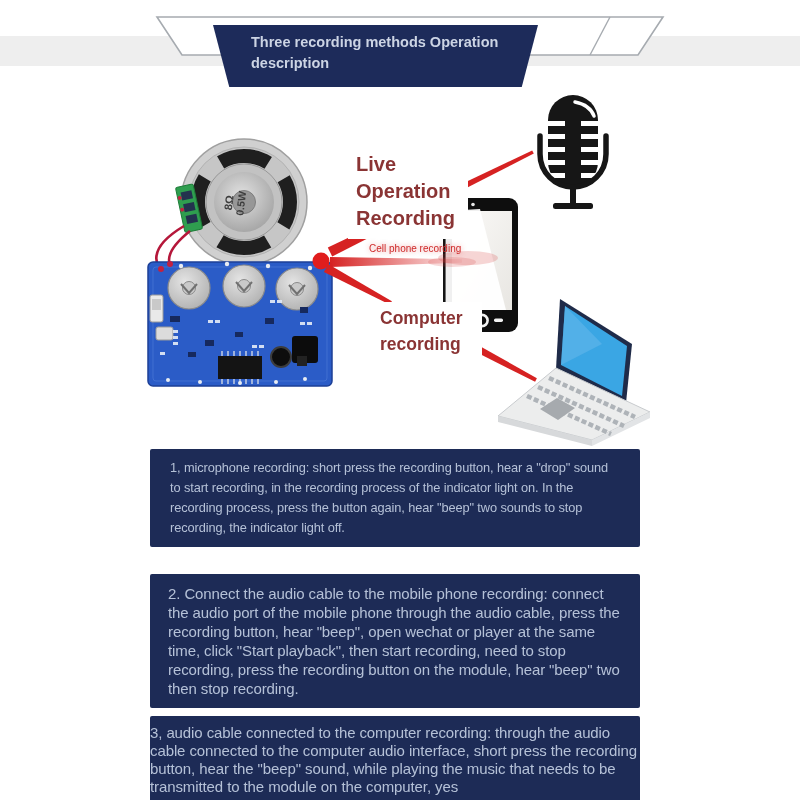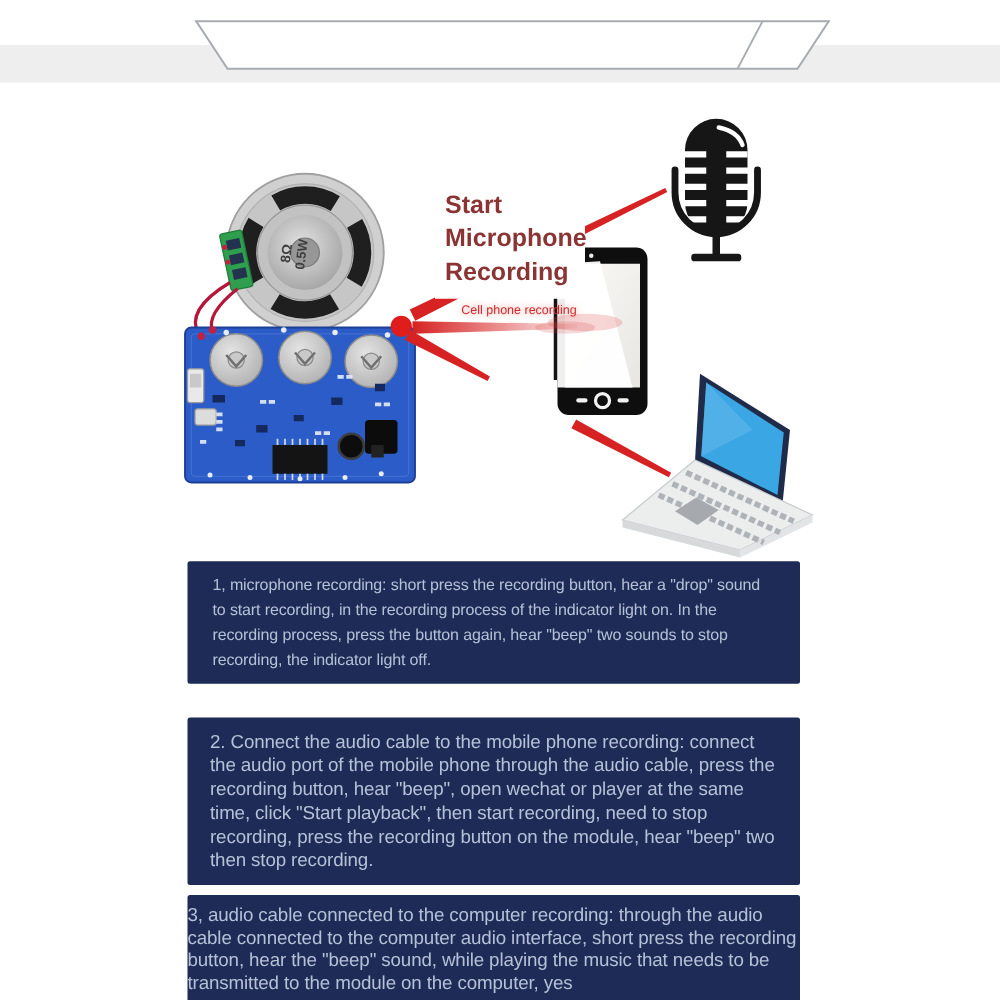--- a/index.html
+++ b/index.html
@@ -32,20 +32,23 @@
 
 <div class="page">
 
   <div class="band abs"></div>
 
   <svg class="plaque abs" width="540" height="52" viewBox="140 10 540 52">
     <polygon points="157,17 663,17 638,55 182,55" fill="#ffffff" stroke="#a6abb0" stroke-width="1.6"></polygon>
     <line x1="610" y1="17" x2="590" y2="55" stroke="#a6abb0" stroke-width="1.4"></line>
   </svg>
 
+  <div class="ribbon abs">
+    <div class="title">Three recording methods Operation description</div>
+  </div>
 
   <svg class="illus abs" width="800" height="370" viewBox="0 80 800 370">
     <defs>
       <radialGradient id="coneGrad" cx="45%" cy="40%" r="70%">
         <stop offset="0%" stop-color="#e2e2e2"></stop>
           <stop offset="100%" stop-color="#9e9e9e"></stop>
       </radialGradient>
       <radialGradient id="cellGrad" cx="40%" cy="35%" r="75%">
         <stop offset="0%" stop-color="#e4e4e4"></stop>
           <stop offset="100%" stop-color="#aeaeae"></stop>
@@ -201,20 +204,21 @@
       <polygon fill="#d62222" points="332.2,256.5 327.8,247.5 532.2,150.4 533.8,153.6"></polygon>
       <ellipse cx="468" cy="258" rx="30" ry="7" fill="#d84040" opacity="0.22"></ellipse>
       <ellipse cx="452" cy="262" rx="24" ry="5" fill="#d84040" opacity="0.2"></ellipse>
       <polygon fill="url(#fadeRed)" points="330,257 330,267 462,262.8 462,259.2"></polygon>
       <polygon fill="#d62222" points="323.9,272 328.1,264 391.9,301.2 390.1,304.8"></polygon>
       <polygon fill="#d62222" points="457.1,342.5 460.9,335.5 536.9,378.2 535.1,381.8"></polygon>
       <circle cx="321" cy="261" r="8.5" fill="#e01d1d"></circle>
     </g>
   </svg>
 
-  <div class="label live abs">Start Microphone Recording</div>
+  <div class="label live abs">Live Operation Recording</div>
   <div class="cell abs">Cell phone recording</div>
+  <div class="label comp abs">Computer recording</div>
 
   <div class="ibox b1 abs">1, microphone recording: short press the recording button, hear a "drop" sound to start recording, in the recording process of the indicator light on. In the recording process, press the button again, hear "beep" two sounds to stop recording, the indicator light off.</div>
   <div class="ibox b2 abs">2. Connect the audio cable to the mobile phone recording: connect the audio port of the mobile phone through the audio cable, press the recording button, hear "beep", open wechat or player at the same time, click "Start playback", then start recording, need to stop recording, press the recording button on the module, hear "beep" two then stop recording.</div>
   <div class="ibox b3 abs">3, audio cable connected to the computer recording: through the audio cable connected to the computer audio interface, short press the recording button, hear the "beep" sound, while playing the music that needs to be transmitted to the module on the computer, yes</div>
 
 </div>
 
 </body></html>

